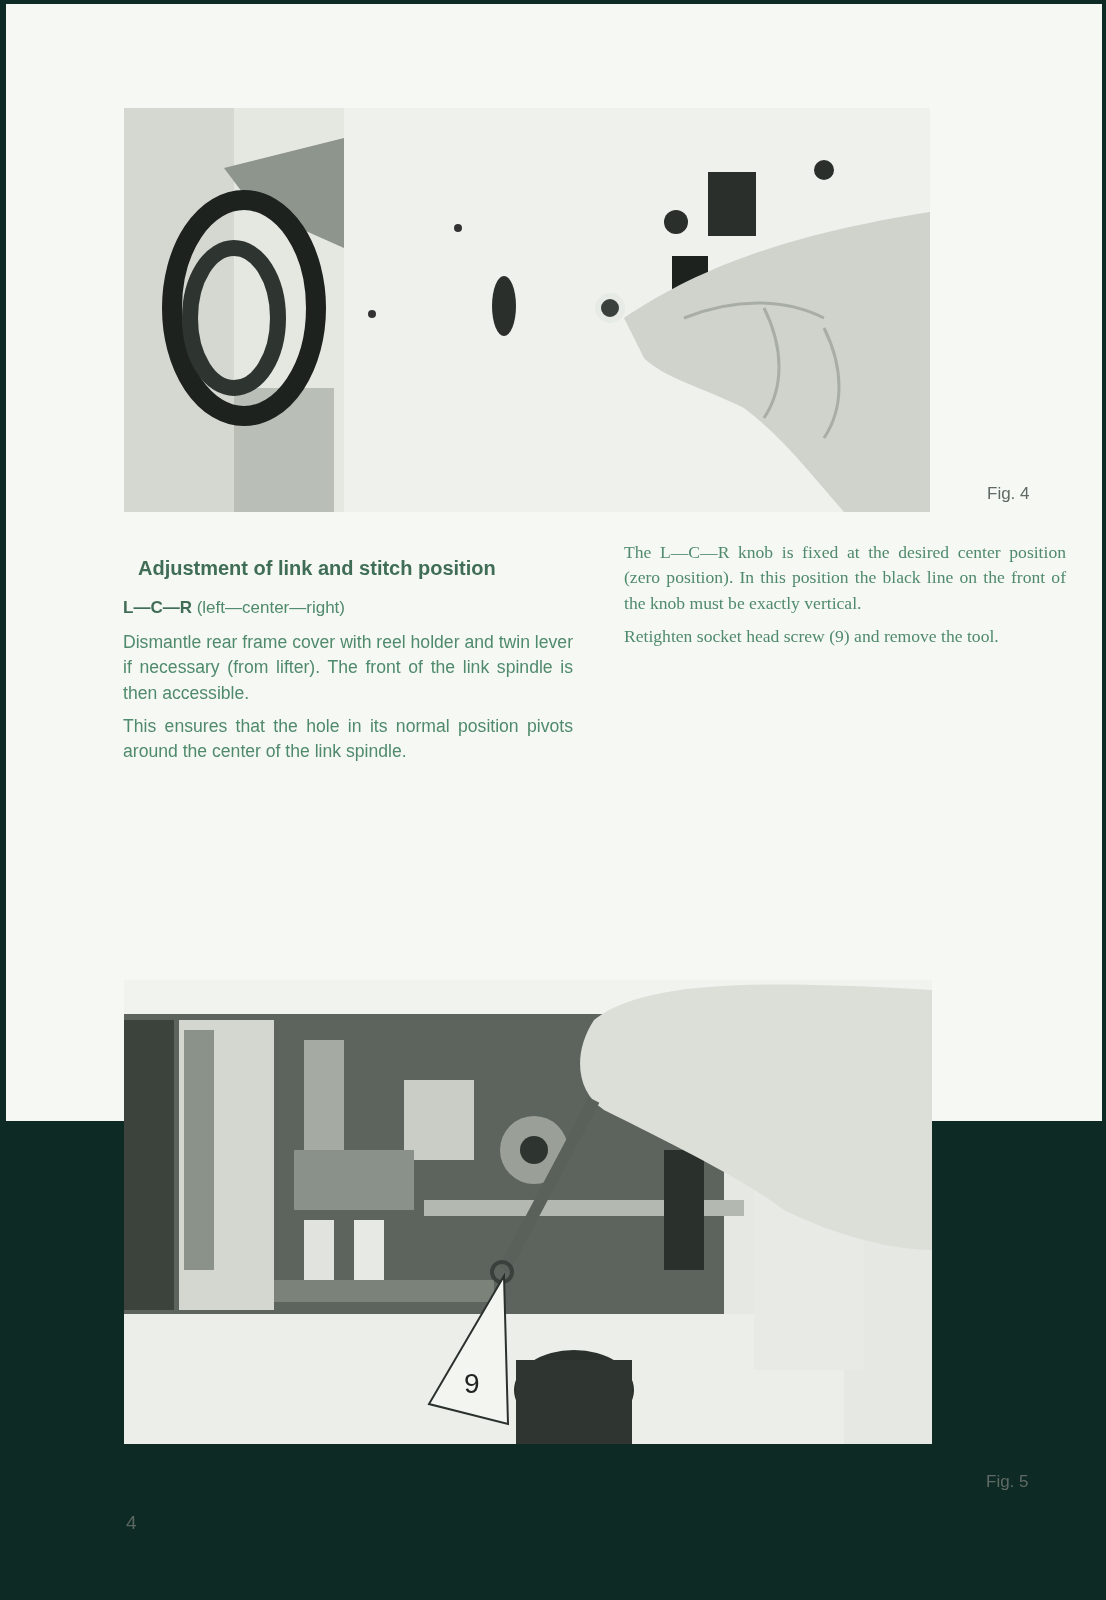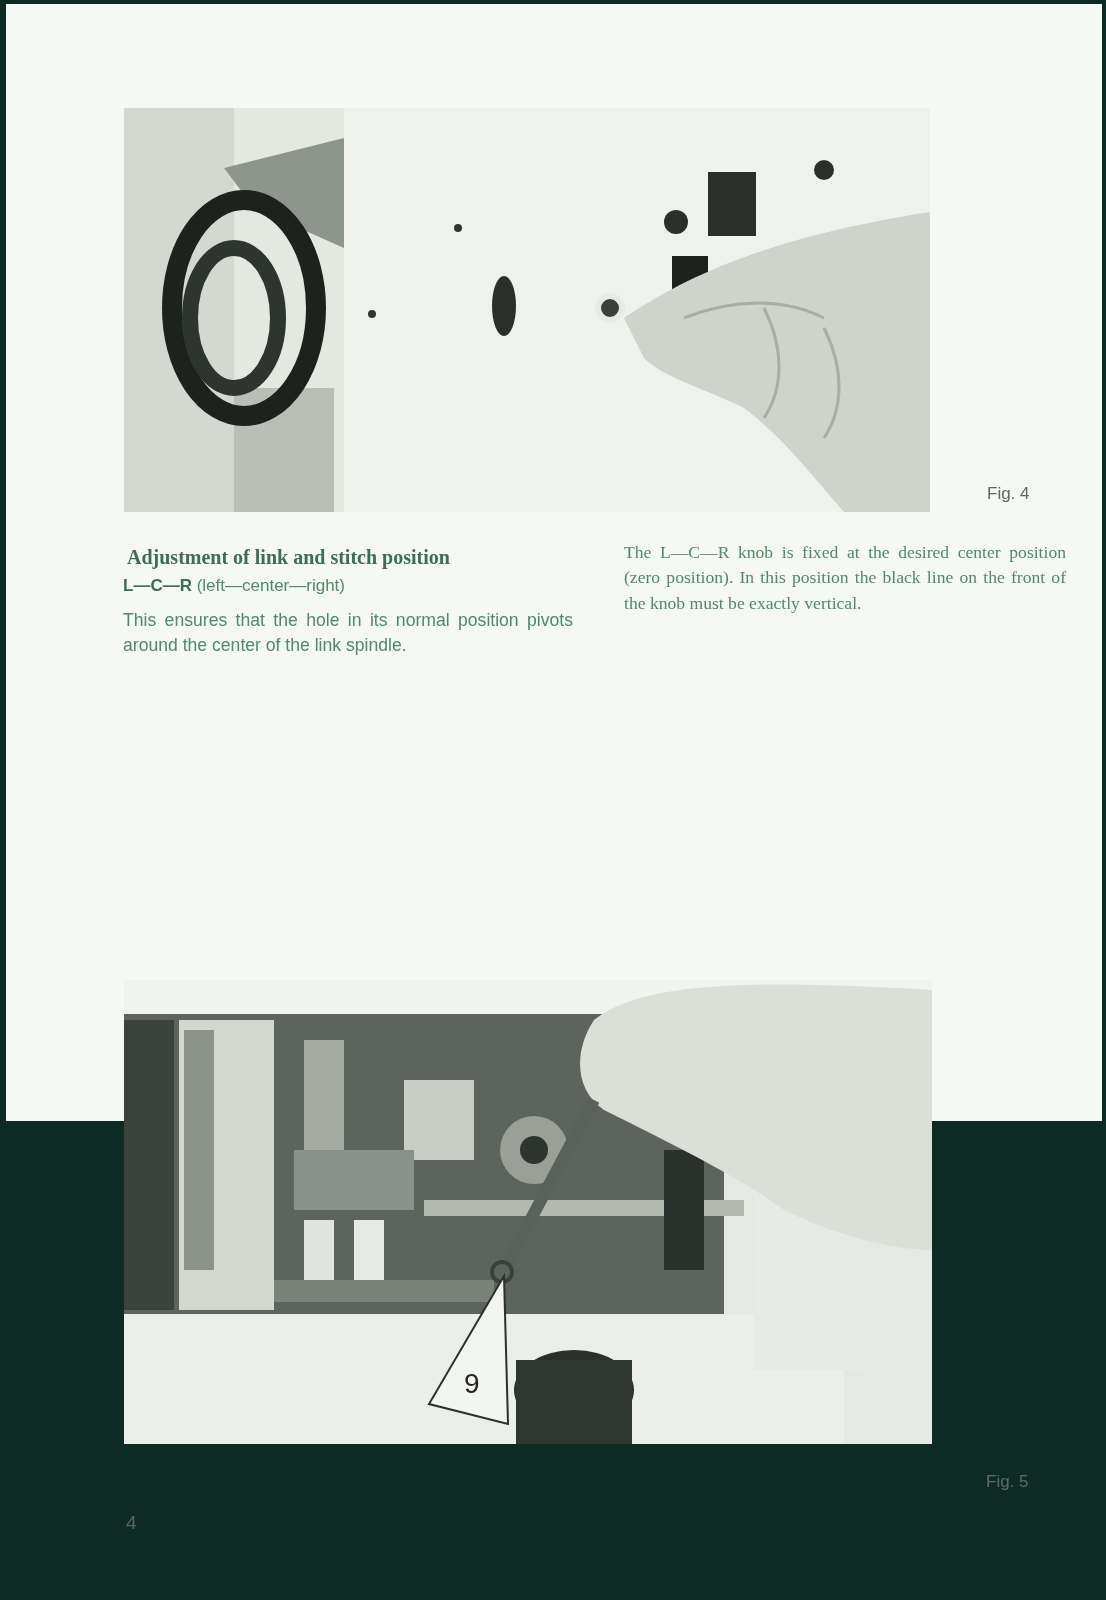--- a/index.html
+++ b/index.html
@@ -21,21 +21,21 @@
   .fig-label {
     position: absolute; color: #5f6a64; font-size: 17px;
   }
   .col {
     position: absolute; width: 450px;
     color: #4f8a6c; font-size: 17.6px; line-height: 25.3px;
   }
   .col p { margin: 0 0 8px 0; text-align: justify; }
   .heading {
     color: #3f6d55; font-weight: bold; font-size: 20px; line-height: 26px;
-    margin: 4px; white-space: nowrap; font-family: Liberation Serif, serif;
+    margin: 15px; white-space: nowrap;
   }
   .subheading { margin: 0 0 10px 0; font-size: 17px; line-height: 24px; color: #4f8a6c; }
   .subheading b { color: #3f6d55; text-align: right; }
   .page-number {
     position: absolute; left: 120px; top: 1508px;
     color: #5b6660; font-size: 19px;
   }
   .callout-label {
     position: absolute; font-size: 28px; color: #222; font-family: "Liberation Sans", sans-serif;
   }
@@ -69,25 +69,27 @@
       <path d="M700,220 C720,260 720,300 700,330" stroke="#a8ada5" stroke-width="3" fill="none"></path>
     </svg>
   </div>
   <div class="fig-label" style="left:981px; top:480px;">Fig. 4</div>
 
   <div class="col" style="left:117px; top:536px;">
     <h2 class="heading">Adjustment of link and stitch position</h2>
     <div class="subheading">
       <b>L—C—R</b><span> (left—center—right)</span>
     </div>
+    <p>Dismantle rear frame cover with reel holder and twin lever if necessary (from lifter). The front of the link spindle is then accessible.</p>
     <p>This ensures that the hole in its normal position pivots around the center of the link spindle.</p>
   </div>
 
   <div class="col" style="left:618px; top:536px; width:442px;font-family:Liberation Serif, serif;">
     <p>The L—C—R knob is fixed at the desired center position (zero position). In this position the black line on the front of the knob must be exactly vertical.</p>
+    <p>Retighten socket head screw (9) and remove the tool.</p>
   </div>
 
   <div class="photo" style="left:118px; top:976px; width:808px; height:464px;">
     <svg viewBox="0 0 808 464" preserveAspectRatio="none">
       <rect width="808" height="464" fill="#e6e9e3"></rect>
       <rect x="0" y="0" width="808" height="34" fill="#f1f3ef"></rect>
       <rect x="0" y="34" width="600" height="300" fill="#5d645e"></rect>
       <rect x="0" y="40" width="50" height="290" fill="#3c433d"></rect>
       <rect x="55" y="40" width="95" height="290" fill="#d3d7d0"></rect>
       <rect x="60" y="50" width="30" height="240" fill="#8b928a"></rect>

